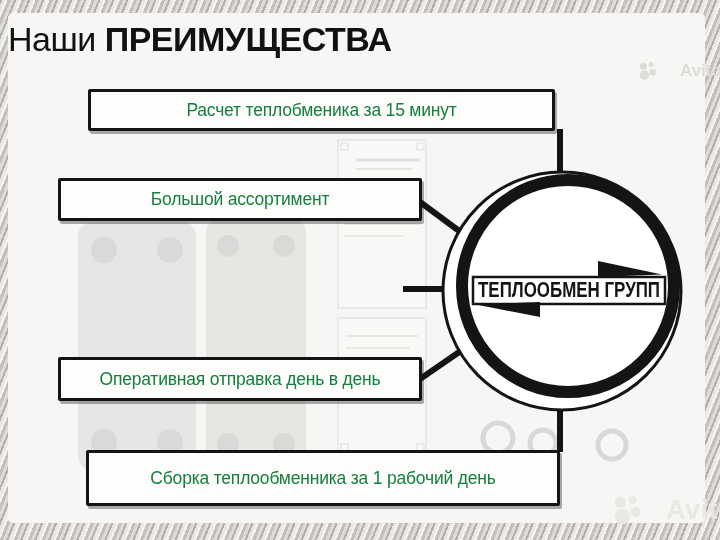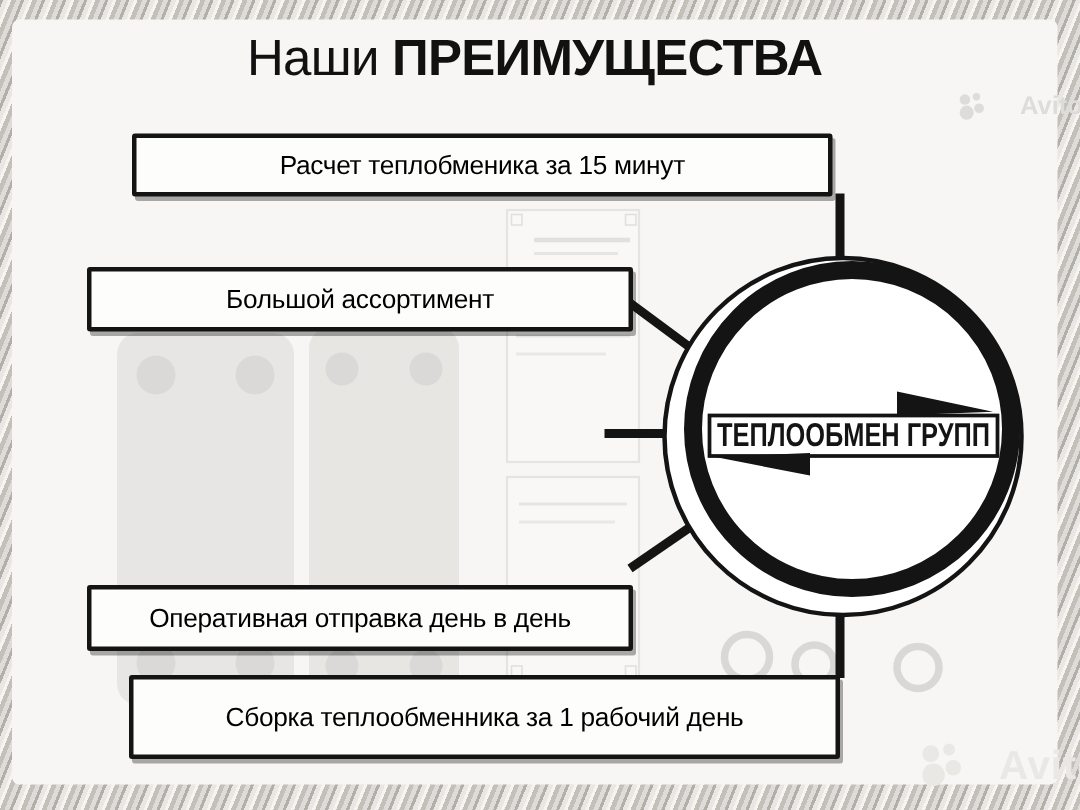--- a/index.html
+++ b/index.html
@@ -9,35 +9,35 @@
     background:repeating-linear-gradient(112deg,
       #b2afa9 0 2px,#e9e7e3 2px 5px,#f5f4f1 5px 7px,
       #c3c0ba 7px 10px,#dedcd8 10px 13px);
   }
   .paper{
     position:absolute;left:8px;top:13px;width:697px;height:510px;
     background:#f7f6f4;border-radius:5px;
   }
   .layer{position:absolute;left:0;top:0;width:720px;height:540px;pointer-events:none;}
   .title{
-    position:absolute;left:8px;top:20px;width:697px;text-align:center;
+    position:absolute;left:8px;top:20px;width:697px;
     font-size:34px;color:#111;letter-spacing:-0.5px;white-space:nowrap;
   }
   .title .t-bold{font-weight:bold;}
   .adv-box{
     position:absolute;box-sizing:border-box;
     background:#fdfdfc;border:3px solid #141414;border-radius:2px;
     box-shadow:2px 3px 0 rgba(20,20,20,0.35);
     display:flex;align-items:center;justify-content:center;
-    font-size:17.5px;color:#000000;letter-spacing:-0.2px;white-space:nowrap;
+    font-size:17.5px;color:#15803d;letter-spacing:-0.2px;white-space:nowrap;
   }
   .box-1{left:88px;top:89px;width:467px;height:42px;}
   .box-2{left:58px;top:178px;width:364px;height:43px;text-align:right;}
   .box-3{left:41px;top:267px;width:363px;height:45px;}
-  .box-4{left:58px;top:357px;width:364px;height:44px;margin-top:33px;}
+  .box-4{left:58px;top:357px;width:364px;height:44px;}
   .box-5{left:86px;top:450px;width:474px;height:56px;}
   .watermark{
     position:absolute;display:flex;align-items:center;gap:22px;
   }
   .wm-bottom{left:612px;top:494px;}
   .wm-bottom .wm-text{font-size:27px;color:#e9e8e4;font-weight:bold;letter-spacing:0.5px;}
   .wm-top{left:638px;top:61px;}
   .wm-top .wm-text{font-size:17px;color:#dddcd8;font-weight:bold;}
 </style>
 </head>

